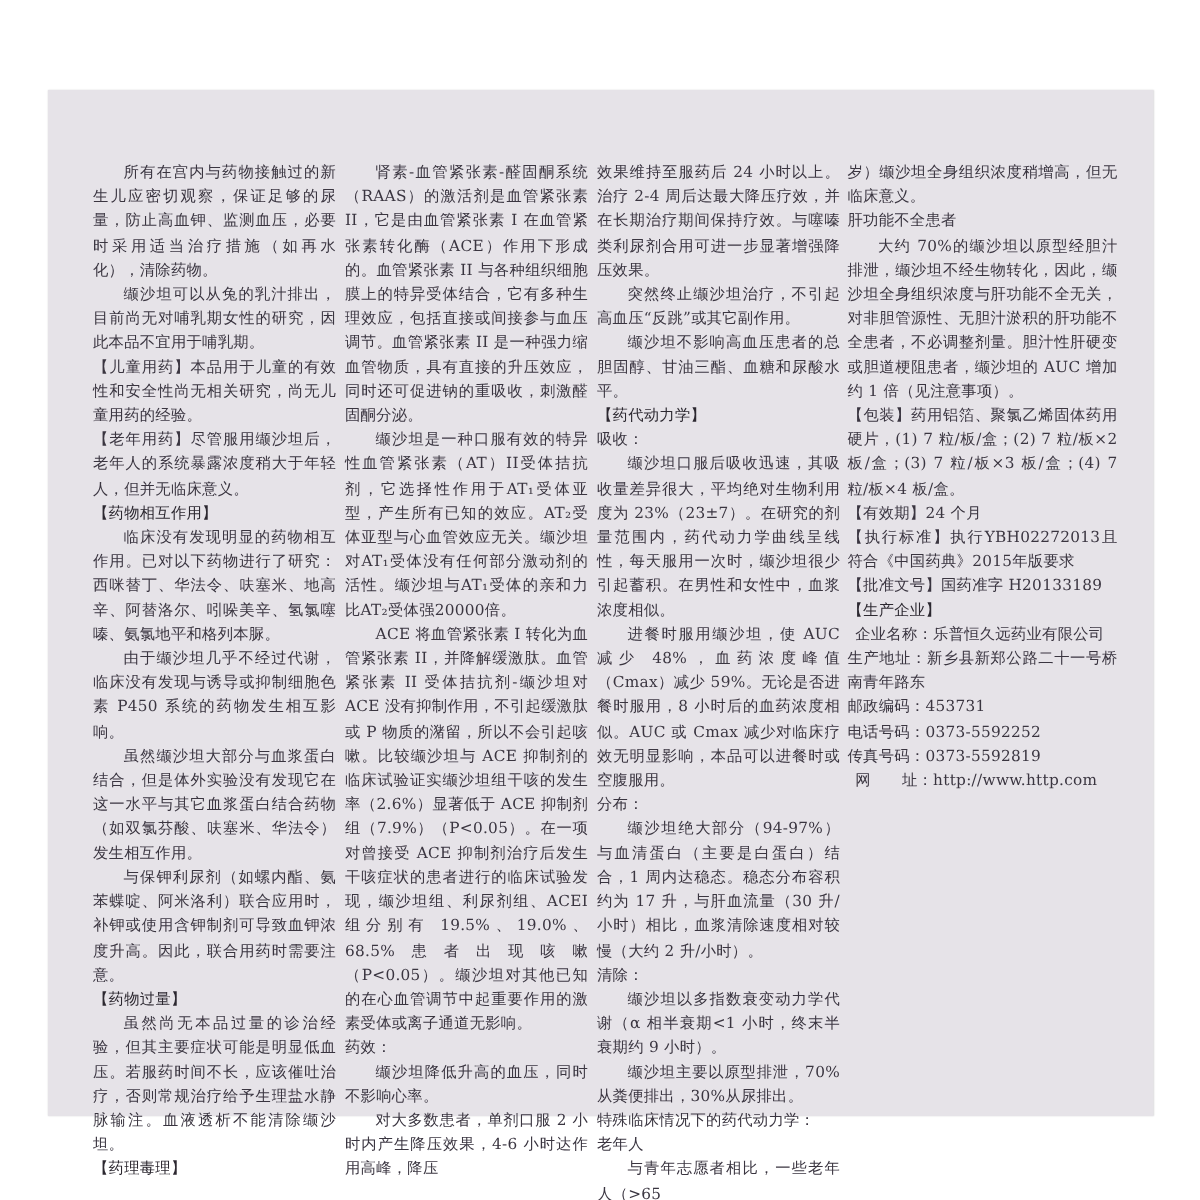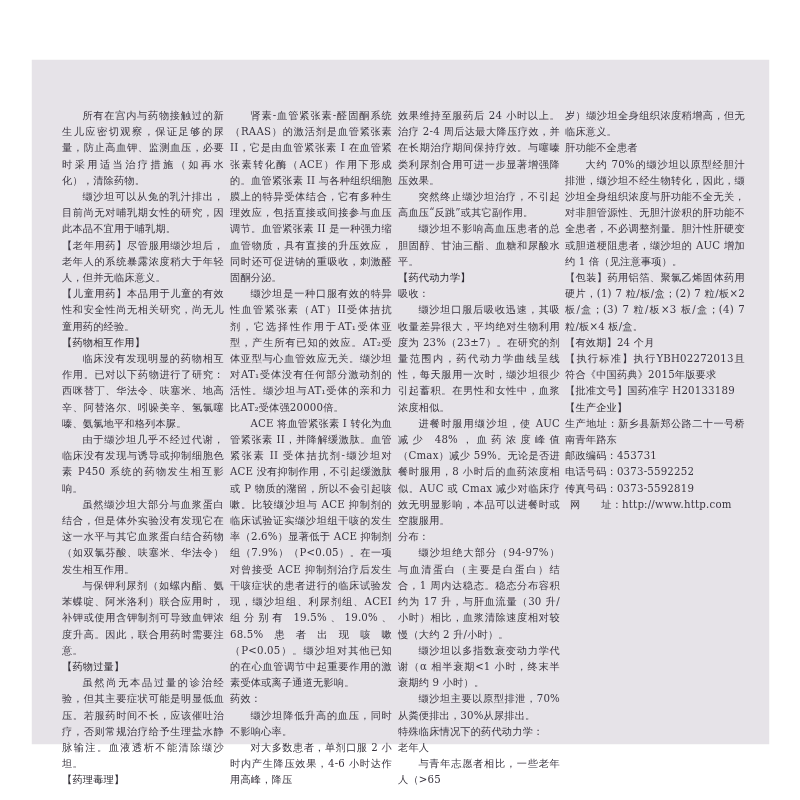--- a/index.html
+++ b/index.html
@@ -28,22 +28,22 @@
   #c4 { left:565px; width:180px; }
 </style>
 </head>
 <body>
 
 <div class="paper"></div>
 
 <div class="col" id="c1">
   <p class="ind">所有在宫内与药物接触过的新生儿应密切观察，保证足够的尿量，防止高血钾、监测血压，必要时采用适当治疗措施（如再水化），清除药物。</p>
   <p class="ind">缬沙坦可以从兔的乳汁排出，目前尚无对哺乳期女性的研究，因此本品不宜用于哺乳期。</p>
+  <p>【儿童用药】本品用于儿童的有效性和安全性尚无相关研究，尚无儿童用药的经验。</p>
   <p>【老年用药】尽管服用缬沙坦后，老年人的系统暴露浓度稍大于年轻人，但并无临床意义。</p>
-  <p>【儿童用药】本品用于儿童的有效性和安全性尚无相关研究，尚无儿童用药的经验。</p>
   <p class="hd">【药物相互作用】</p>
   <p class="ind">临床没有发现明显的药物相互作用。已对以下药物进行了研究：西咪替丁、华法令、呋塞米、地高辛、阿替洛尔、吲哚美辛、氢氯噻嗪、氨氯地平和格列本脲。</p>
   <p class="ind">由于缬沙坦几乎不经过代谢，临床没有发现与诱导或抑制细胞色素 P450 系统的药物发生相互影响。</p>
   <p class="ind">虽然缬沙坦大部分与血浆蛋白结合，但是体外实验没有发现它在这一水平与其它血浆蛋白结合药物（如双氯芬酸、呋塞米、华法令）发生相互作用。</p>
   <p class="ind">与保钾利尿剂（如螺内酯、氨苯蝶啶、阿米洛利）联合应用时，补钾或使用含钾制剂可导致血钾浓度升高。因此，联合用药时需要注意。</p>
   <p class="hd">【药物过量】</p>
   <p class="ind">虽然尚无本品过量的诊治经验，但其主要症状可能是明显低血压。若服药时间不长，应该催吐治疗，否则常规治疗给予生理盐水静脉输注。血液透析不能清除缬沙坦。</p>
   <p class="hd">【药理毒理】</p>
 </div>
 
@@ -59,34 +59,36 @@
 <div class="col" id="c3">
   <p>效果维持至服药后 24 小时以上。治疗 2-4 周后达最大降压疗效，并在长期治疗期间保持疗效。与噻嗪类利尿剂合用可进一步显著增强降压效果。</p>
   <p class="ind">突然终止缬沙坦治疗，不引起高血压“反跳”或其它副作用。</p>
   <p class="ind">缬沙坦不影响高血压患者的总胆固醇、甘油三酯、血糖和尿酸水平。</p>
   <p class="hd">【药代动力学】</p>
   <p class="sub">吸收：</p>
   <p class="ind">缬沙坦口服后吸收迅速，其吸收量差异很大，平均绝对生物利用度为 23%（23±7）。在研究的剂量范围内，药代动力学曲线呈线性，每天服用一次时，缬沙坦很少引起蓄积。在男性和女性中，血浆浓度相似。</p>
   <p class="ind">进餐时服用缬沙坦，使 AUC 减少 48%，血药浓度峰值（Cmax）减少 59%。无论是否进餐时服用，8 小时后的血药浓度相似。AUC 或 Cmax 减少对临床疗效无明显影响，本品可以进餐时或空腹服用。</p>
   <p class="sub">分布：</p>
   <p class="ind">缬沙坦绝大部分（94-97%）与血清蛋白（主要是白蛋白）结合，1 周内达稳态。稳态分布容积约为 17 升，与肝血流量（30 升/小时）相比，血浆清除速度相对较慢（大约 2 升/小时）。</p>
+  <p class="sub">清除：</p>
   <p class="ind">缬沙坦以多指数衰变动力学代谢（α 相半衰期&lt;1 小时，终末半衰期约 9 小时）。</p>
   <p class="ind">缬沙坦主要以原型排泄，70%从粪便排出，30%从尿排出。</p>
   <p class="sub">特殊临床情况下的药代动力学：</p>
   <p class="sub">老年人</p>
   <p class="ind">与青年志愿者相比，一些老年人（&gt;65</p>
 </div>
 
 <div class="col" id="c4">
   <p>岁）缬沙坦全身组织浓度稍增高，但无临床意义。</p>
   <p class="sub">肝功能不全患者</p>
   <p class="ind">大约 70%的缬沙坦以原型经胆汁排泄，缬沙坦不经生物转化，因此，缬沙坦全身组织浓度与肝功能不全无关，对非胆管源性、无胆汁淤积的肝功能不全患者，不必调整剂量。胆汁性肝硬变或胆道梗阻患者，缬沙坦的 AUC 增加约 1 倍（见注意事项）。</p>
   <p>【包装】药用铝箔、聚氯乙烯固体药用硬片，(1) 7 粒/板/盒；(2) 7 粒/板×2 板/盒；(3) 7 粒/板×3 板/盒；(4) 7 粒/板×4 板/盒。</p>
   <p>【有效期】24 个月</p>
   <p>【执行标准】执行YBH02272013且符合《中国药典》2015年版要求</p>
   <p>【批准文号】国药准字 H20133189</p>
   <p class="hd">【生产企业】</p>
+  <p class="kv" style="padding-left:0.5em">企业名称：乐普恒久远药业有限公司</p>
   <p class="kv">生产地址：新乡县新郑公路二十一号桥南青年路东</p>
   <p class="kv">邮政编码：453731</p>
   <p class="kv">电话号码：0373-5592252</p>
   <p class="kv">传真号码：0373-5592819</p>
   <p class="kv" style="padding-left:0.5em">网　　址：http://www.http.com</p>
 </div>
 
 </body></html>

